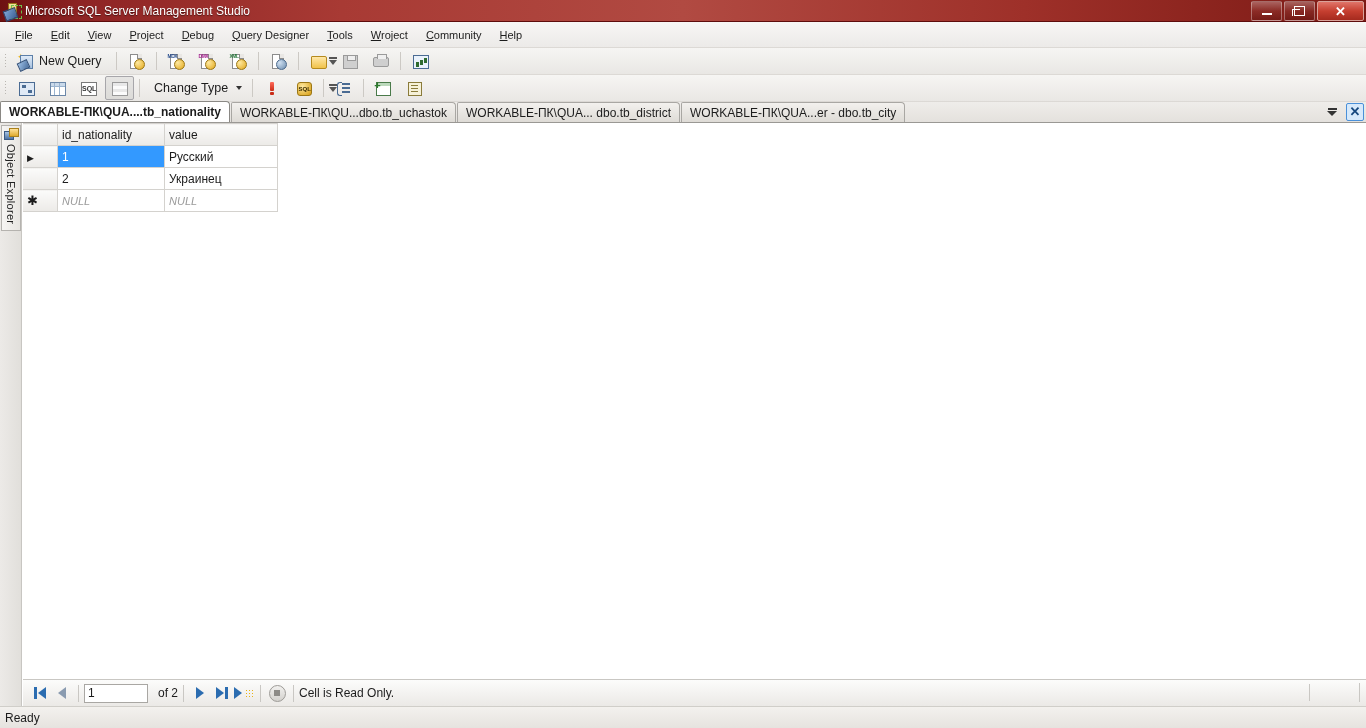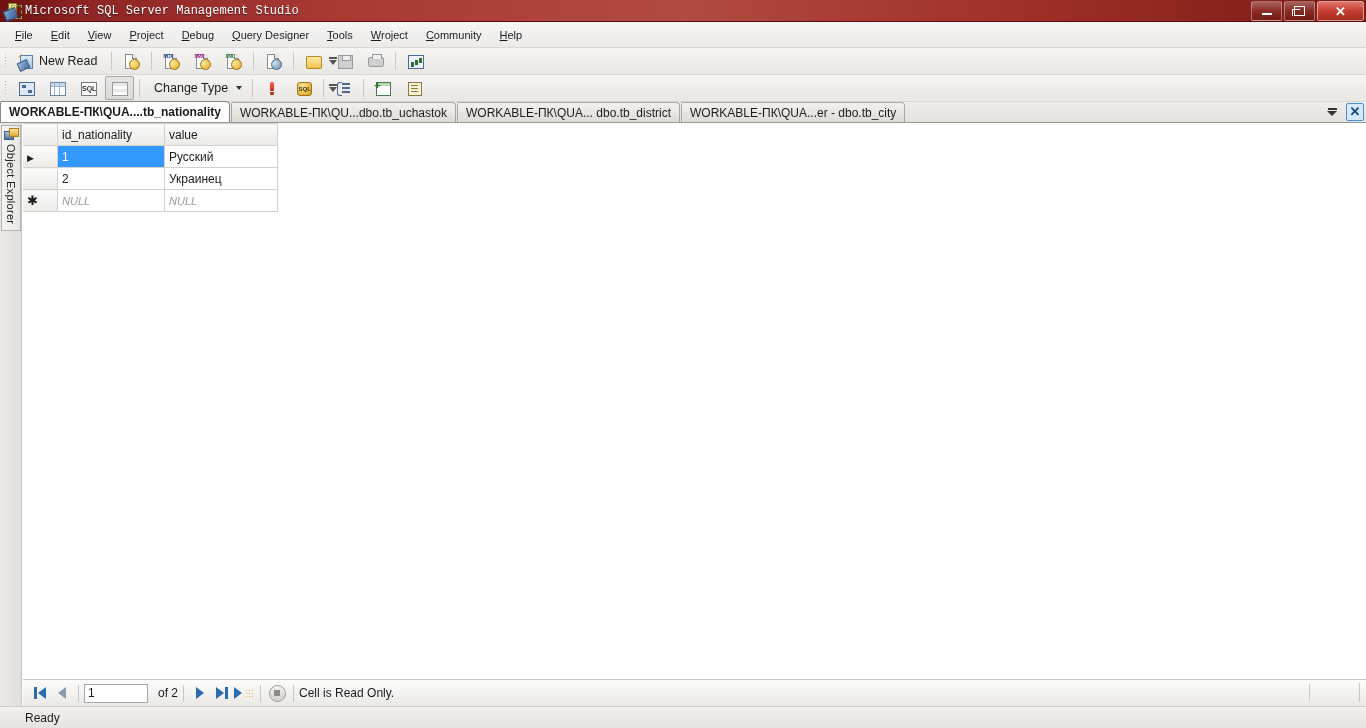--- a/index.html
+++ b/index.html
@@ -54,21 +54,21 @@
     transform: rotate(-20deg);
   }
   .title-icon .ti-dots {
     position: absolute; left: 7px; top: 2px;
     width: 9px; height: 12px;
     border: 1px dashed #6fbf4a;
   }
   .title-text {
     color: #ffffff;
     font-size: 12px;
-    font-family: Liberation Mono, monospace;
+    font-family: Liberation Sans, sans-serif;
     text-shadow: 0 1px 1px rgba(0,0,0,.55);
     white-space: nowrap;
   }
   .win-btns {
     position: absolute;
     right: 2px; top: 1px;
     display: flex;
     align-items: center;
     gap: 2px;
   }
@@ -380,21 +380,21 @@
   .stop-inner{width:6px;height:6px;background:#8d8b87;}
   .nav-right-sep { position:absolute; right:56px; top:4px; width:1px;height:17px;background:#c9c7c3;}
   .nav-right-sep2{ position:absolute; right:6px; top:3px; width:1px;height:19px;background:#c9c7c3;}
 
   
   .statusbar {
     height: 21px; min-height: 21px;
     background: linear-gradient(to bottom,#f3f1ee,#e6e3df);
     border-top: 1px solid #d0cec9;
     display: flex; align-items: center;
-    padding-left: 25px;
+    padding-left: 5px;
     font-size: 12px;
     color: #1c1c1c;
   }
 </style>
 </head>
 <body>
 
 <div class="app">
 
   <div class="titlebar">
@@ -431,21 +431,21 @@
   </div>
 
   <div class="toolbar">
     <div class="grip"></div>
     <div class="tb-text-btn">
       <span class="ic-newq">
         <span class="nq-star">✦</span>
           <span class="nq-doc"></span>
           <span class="nq-tool"></span>
       </span>
-      <span class="tb-label">New Read</span>
+      <span class="tb-label">New Query</span>
     </div>
     <div class="tb-sep"></div>
 
     <div class="tb-btn">
       <span class="ic">
           <span class="ic-page"></span>
           <span class="ic-ball"></span>
         </span>
     </div>
     <div class="tb-sep"></div>

